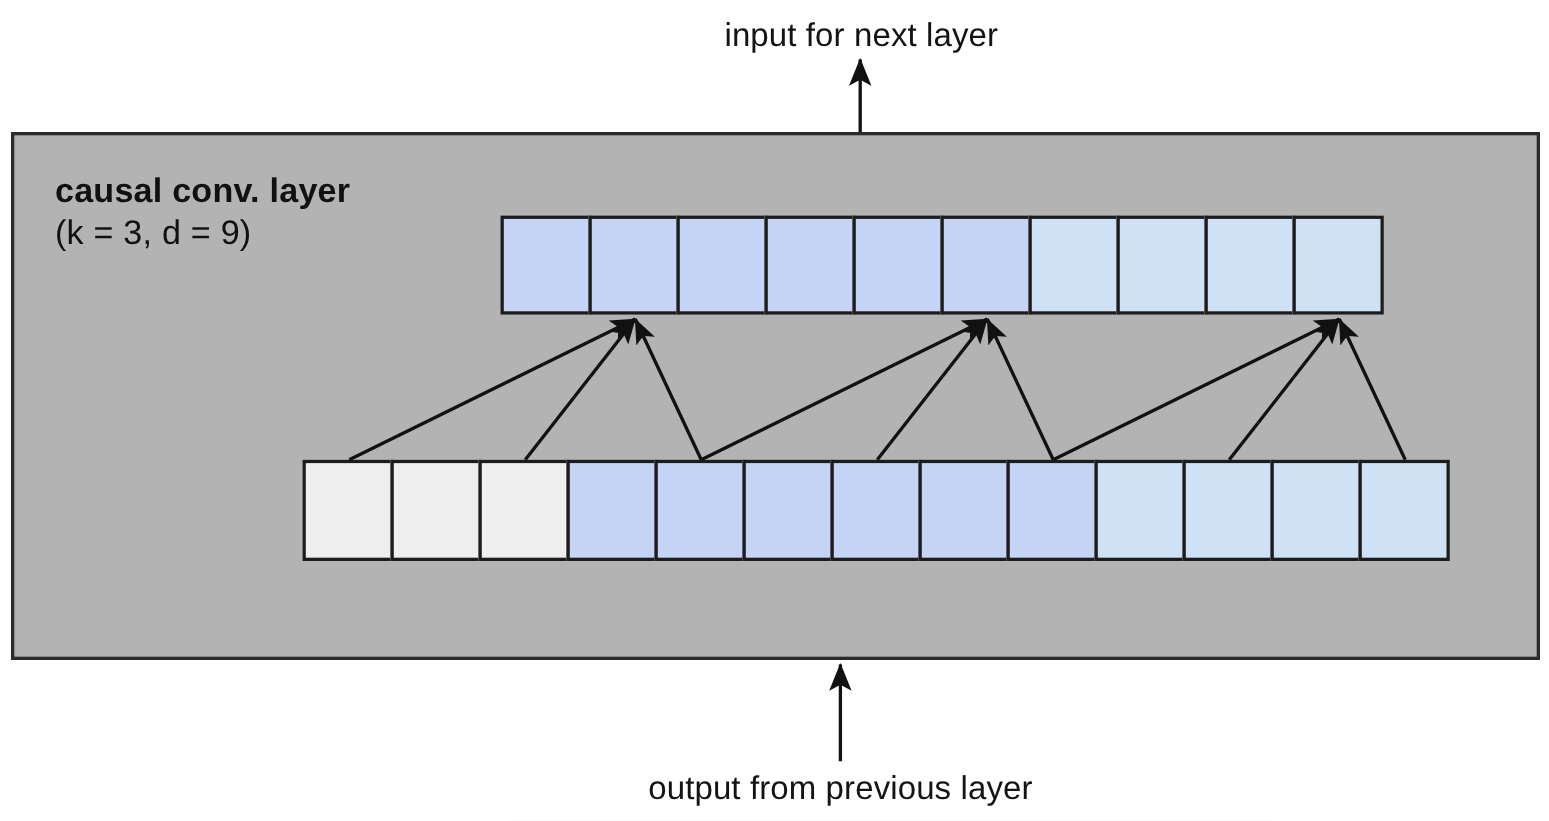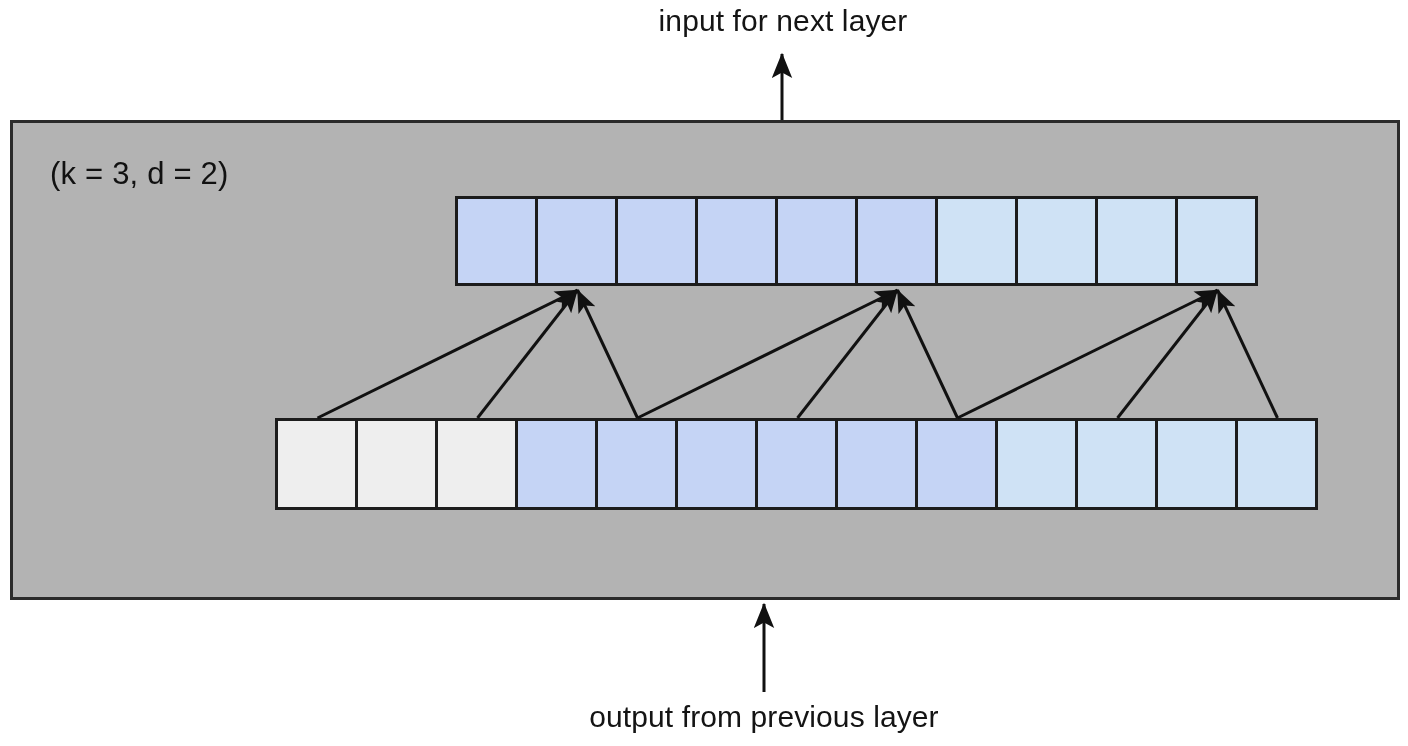--- a/index.html
+++ b/index.html
@@ -25,21 +25,21 @@
     position: absolute;
     color: #141414;
     font-size: 30px;
     font-weight: 400;
     white-space: nowrap;
     letter-spacing: 0.1px;
   }
   #caption-top {
     left: 0;
     right: 0;
-    top: 4px;
+    top: 16px;
     text-align: center;
     
     padding-left: 158px;
   }
   #caption-bottom {
     left: 0;
     right: 0;
     top: 700px;
     text-align: center;
     padding-left: 120px;
@@ -132,21 +132,22 @@
 </head>
 <body>
 
 <div id="stage">
 
   <div class="caption" id="caption-top">input for next layer</div>
 
   <div id="layer-panel"></div>
 
   <div id="panel-label">
-    <span id="panel-label-params">(k = 3, d = 2)</span>
+    <span id="panel-label-title">causal conv. layer</span>
+    <span id="panel-label-params">(k = 3, d = 9)</span>
   </div>
 
   <div class="cell-row" id="row-top">
       <div class="cell" style="background: rgb(197, 212, 245);"></div>
       <div class="cell" style="background: rgb(197, 212, 245);"></div>
       <div class="cell" style="background: rgb(197, 212, 245);"></div>
       <div class="cell" style="background: rgb(197, 212, 245);"></div>
       <div class="cell" style="background: rgb(197, 212, 245);"></div>
       <div class="cell" style="background: rgb(197, 212, 245);"></div>
       <div class="cell" style="background: rgb(207, 226, 245);"></div>

